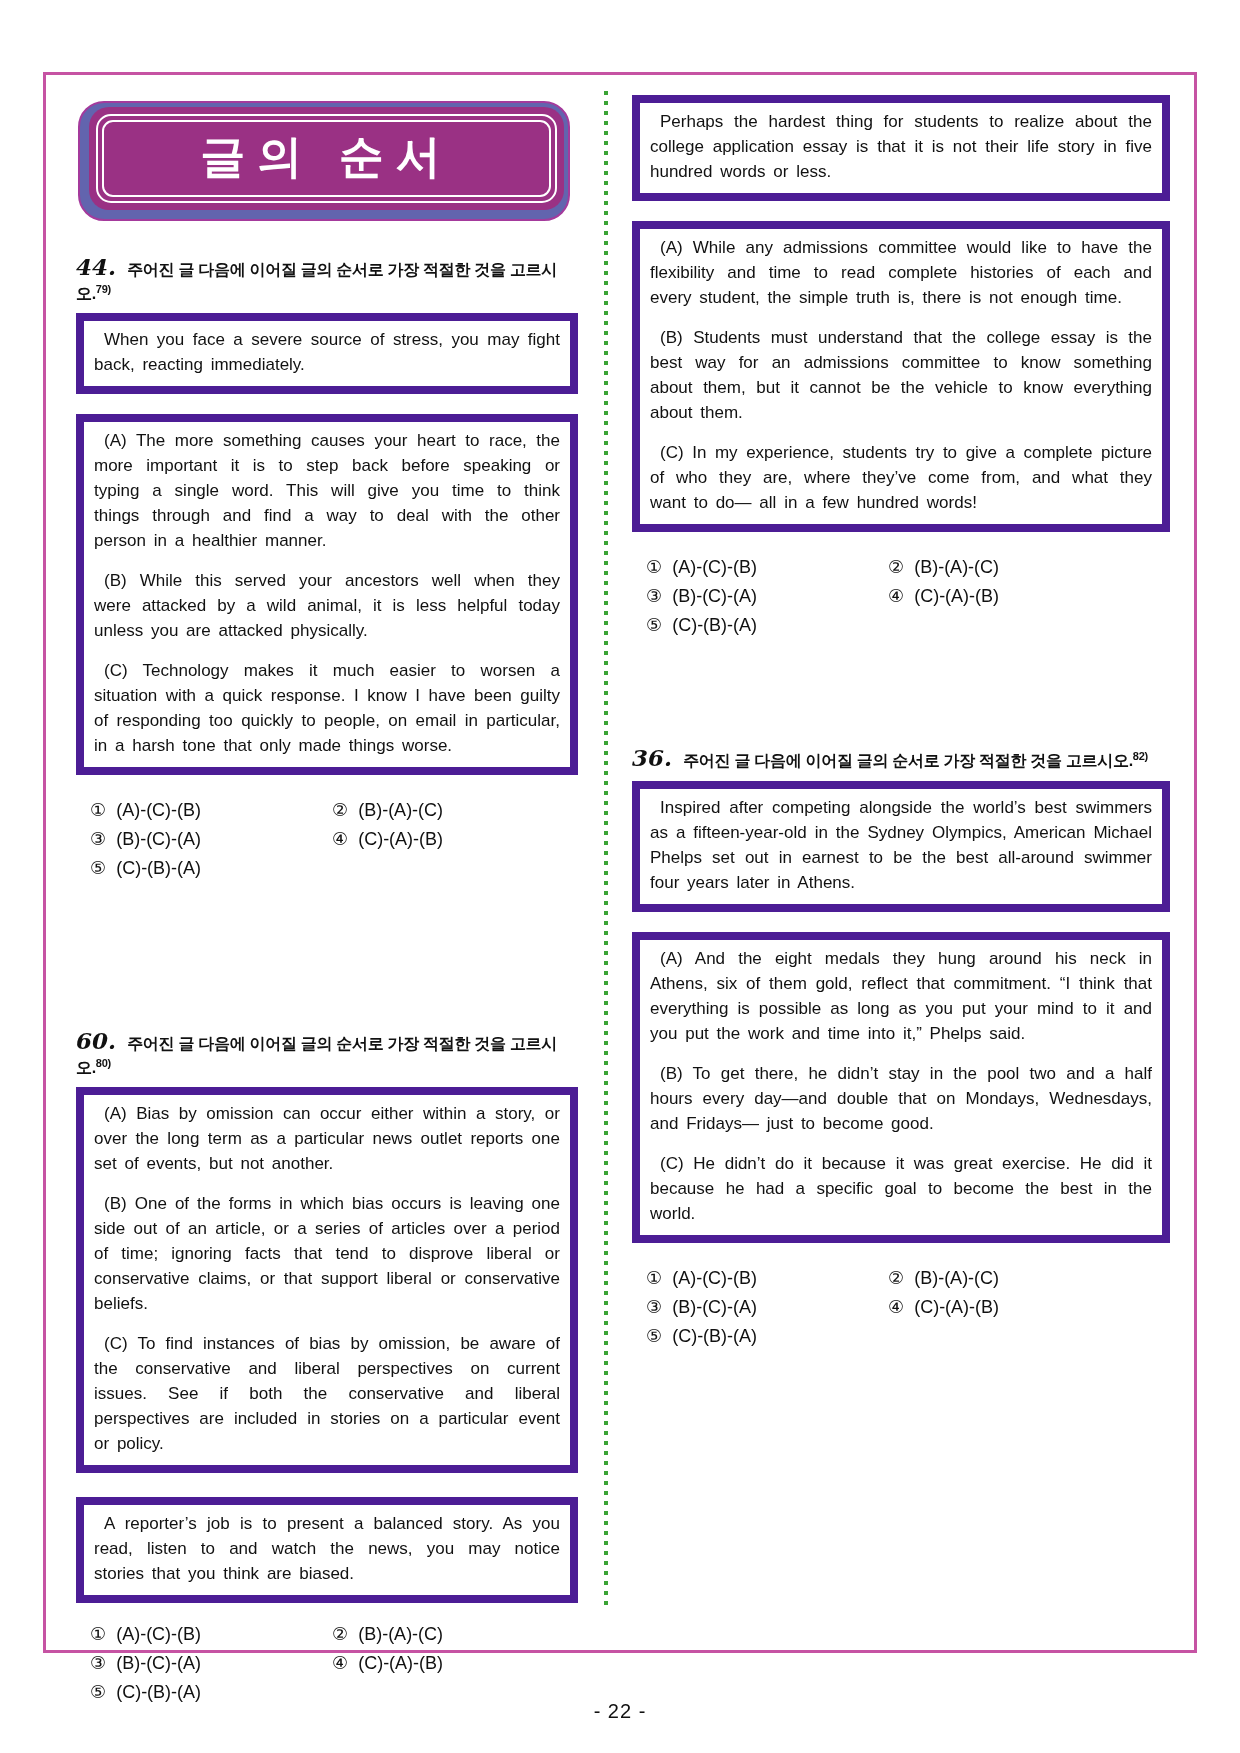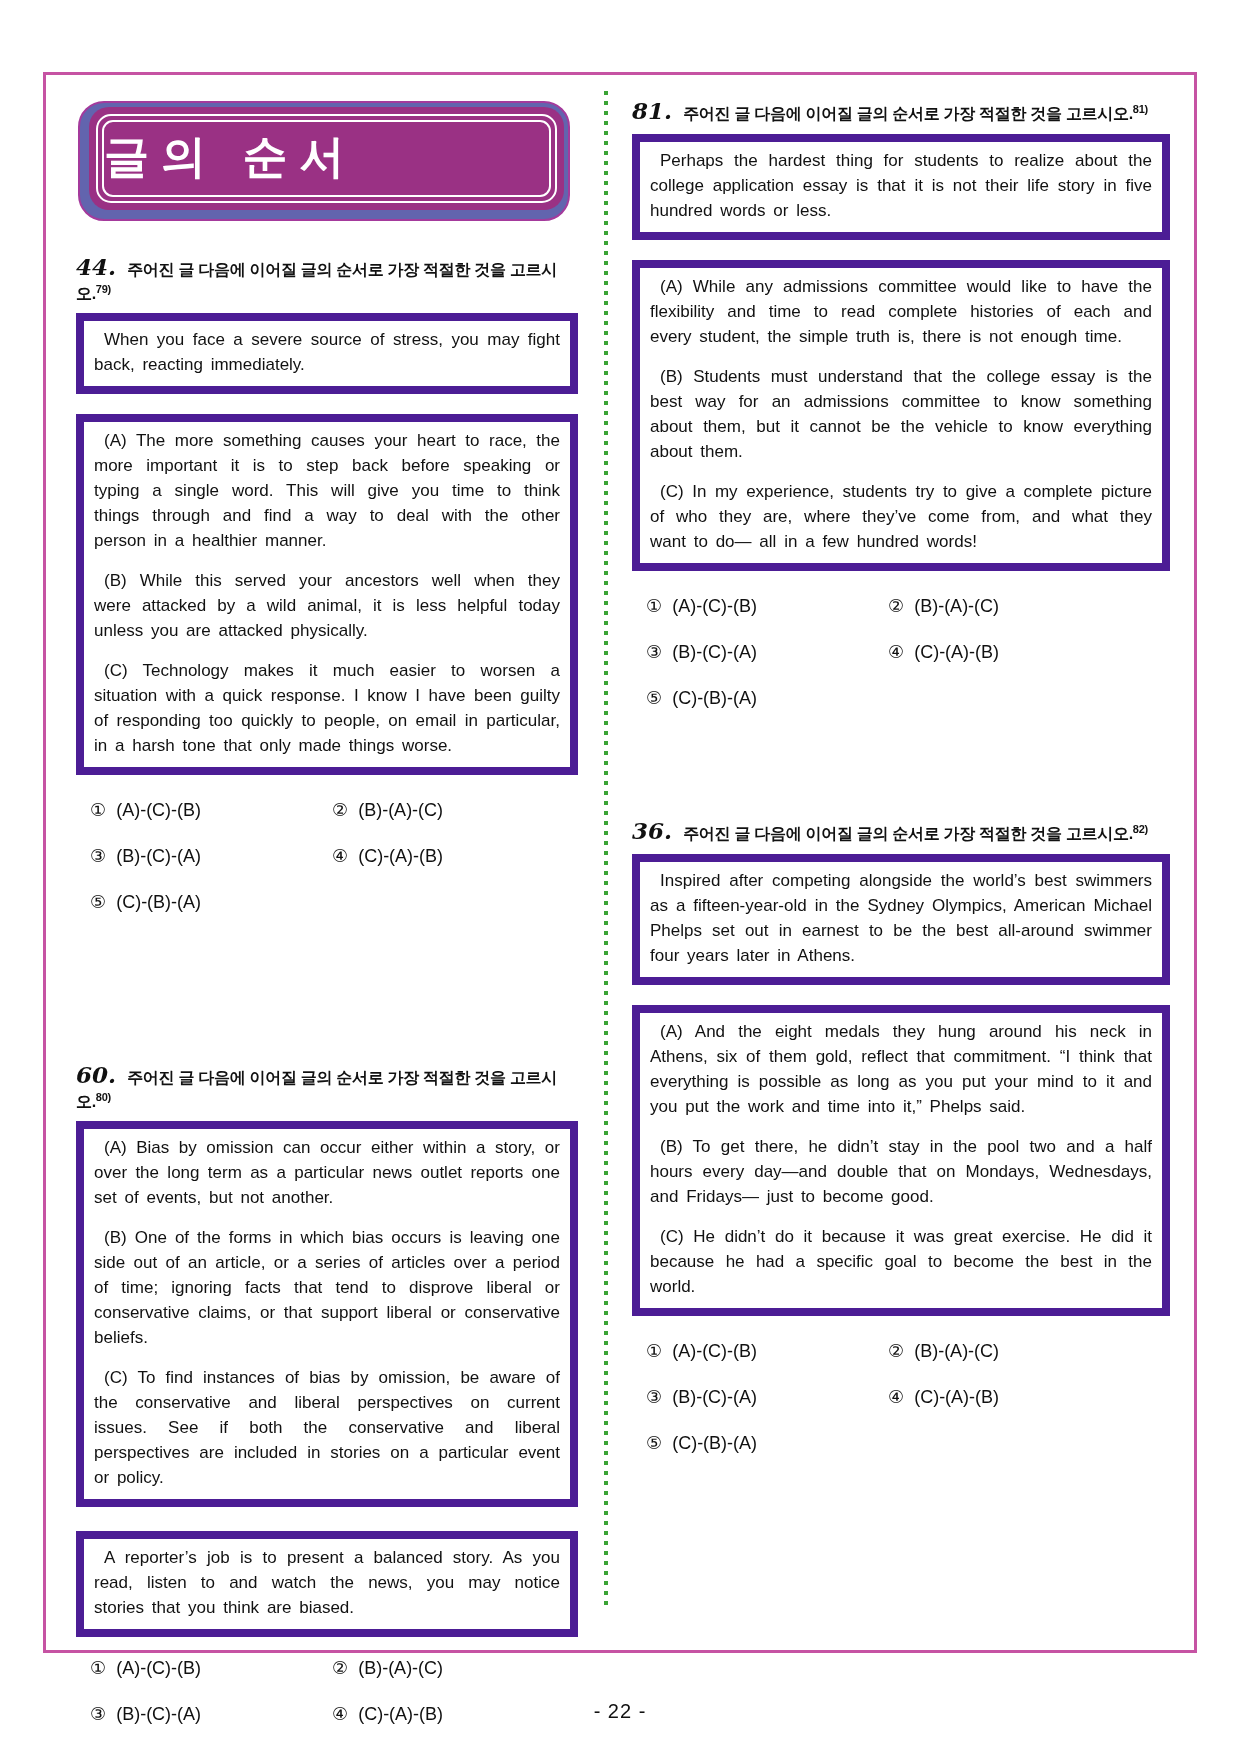--- a/index.html
+++ b/index.html
@@ -36,21 +36,21 @@
   
   .banner {
     margin: 10px 8px 30px 2px;
     background: #6264ae;
     border: 2px solid #a43a9c;
     border-radius: 26px;
     padding: 4px 4px 9px 9px;
   }
   .banner-mid  { background: #9a3184; border-radius: 20px; padding: 7px; }
   .banner-ring { border: 2px solid #fff; border-radius: 15px; padding: 4px; }
-  .banner-ring2{ border: 2px solid #fff; border-radius: 11px; padding: 12px 0 16px; text-align: left; }
+  .banner-ring2{ border: 2px solid #fff; border-radius: 11px; padding: 12px 0 16px; text-align: center; }
   .banner-title {
     color: #fff;
     font-size: 45px;
     font-weight: bold;
     letter-spacing: 12px;
     text-indent: 12px;
     line-height: 1;
     white-space: nowrap;
   }
 
@@ -87,21 +87,21 @@
     text-align: justify;
     word-spacing: 0.18em;
     text-indent: 10px;
   }
   .box.abc .passage + .passage { margin-top: 15px; }
 
   .options {
     padding-left: 14px;
     display: grid;
     grid-template-columns: 242px auto;
-    row-gap: 24px;
+    row-gap: 7px;
     font-size: 18px;
   }
   .option { white-space: nowrap; }
   .o-mark { margin-right: 10px; }
 
   .col-left  .question + .question { margin-top: 146px; }
   .col-right .question + .question { margin-top: 106px; }
 
   .page-number {
     position: absolute;
@@ -172,24 +172,20 @@
         <div class="option"><span class="o-mark">⑤</span><span class="o-label">(C)-(B)-(A)</span></div>
       </div>
     </section>
   </div>
 
   <div class="divider"></div>
 
   <div class="col-right">
 
     <section class="question">
-      <h2 class="q-header">
-        <span class="q-num">81.</span>
-        <span class="q-prompt">주어진 글 다음에 이어질 글의 순서로 가장 적절한 것을 고르시오.</span><sup class="q-sup">81)</sup>
-      </h2>
       <div class="box given">
         <p class="passage">Perhaps the hardest thing for students to realize about the college application essay is that it is not their life story in five hundred words or less.</p>
       </div>
       <div class="box abc">
         <p class="passage"><span class="p-label">(A)</span> <span>While any admissions committee would like to have the flexibility and time to read complete histories of each and every student, the simple truth is, there is not enough time.</span></p>
         <p class="passage"><span class="p-label">(B)</span> <span>Students must understand that the college essay is the best way for an admissions committee to know something about them, but it cannot be the vehicle to know everything about them.</span></p>
         <p class="passage"><span class="p-label">(C)</span> <span>In my experience, students try to give a complete picture of who they are, where they’ve come from, and what they want to do— all in a few hundred words!</span></p>
       </div>
       <div class="options">
         <div class="option"><span class="o-mark">①</span><span class="o-label">(A)-(C)-(B)</span></div>

